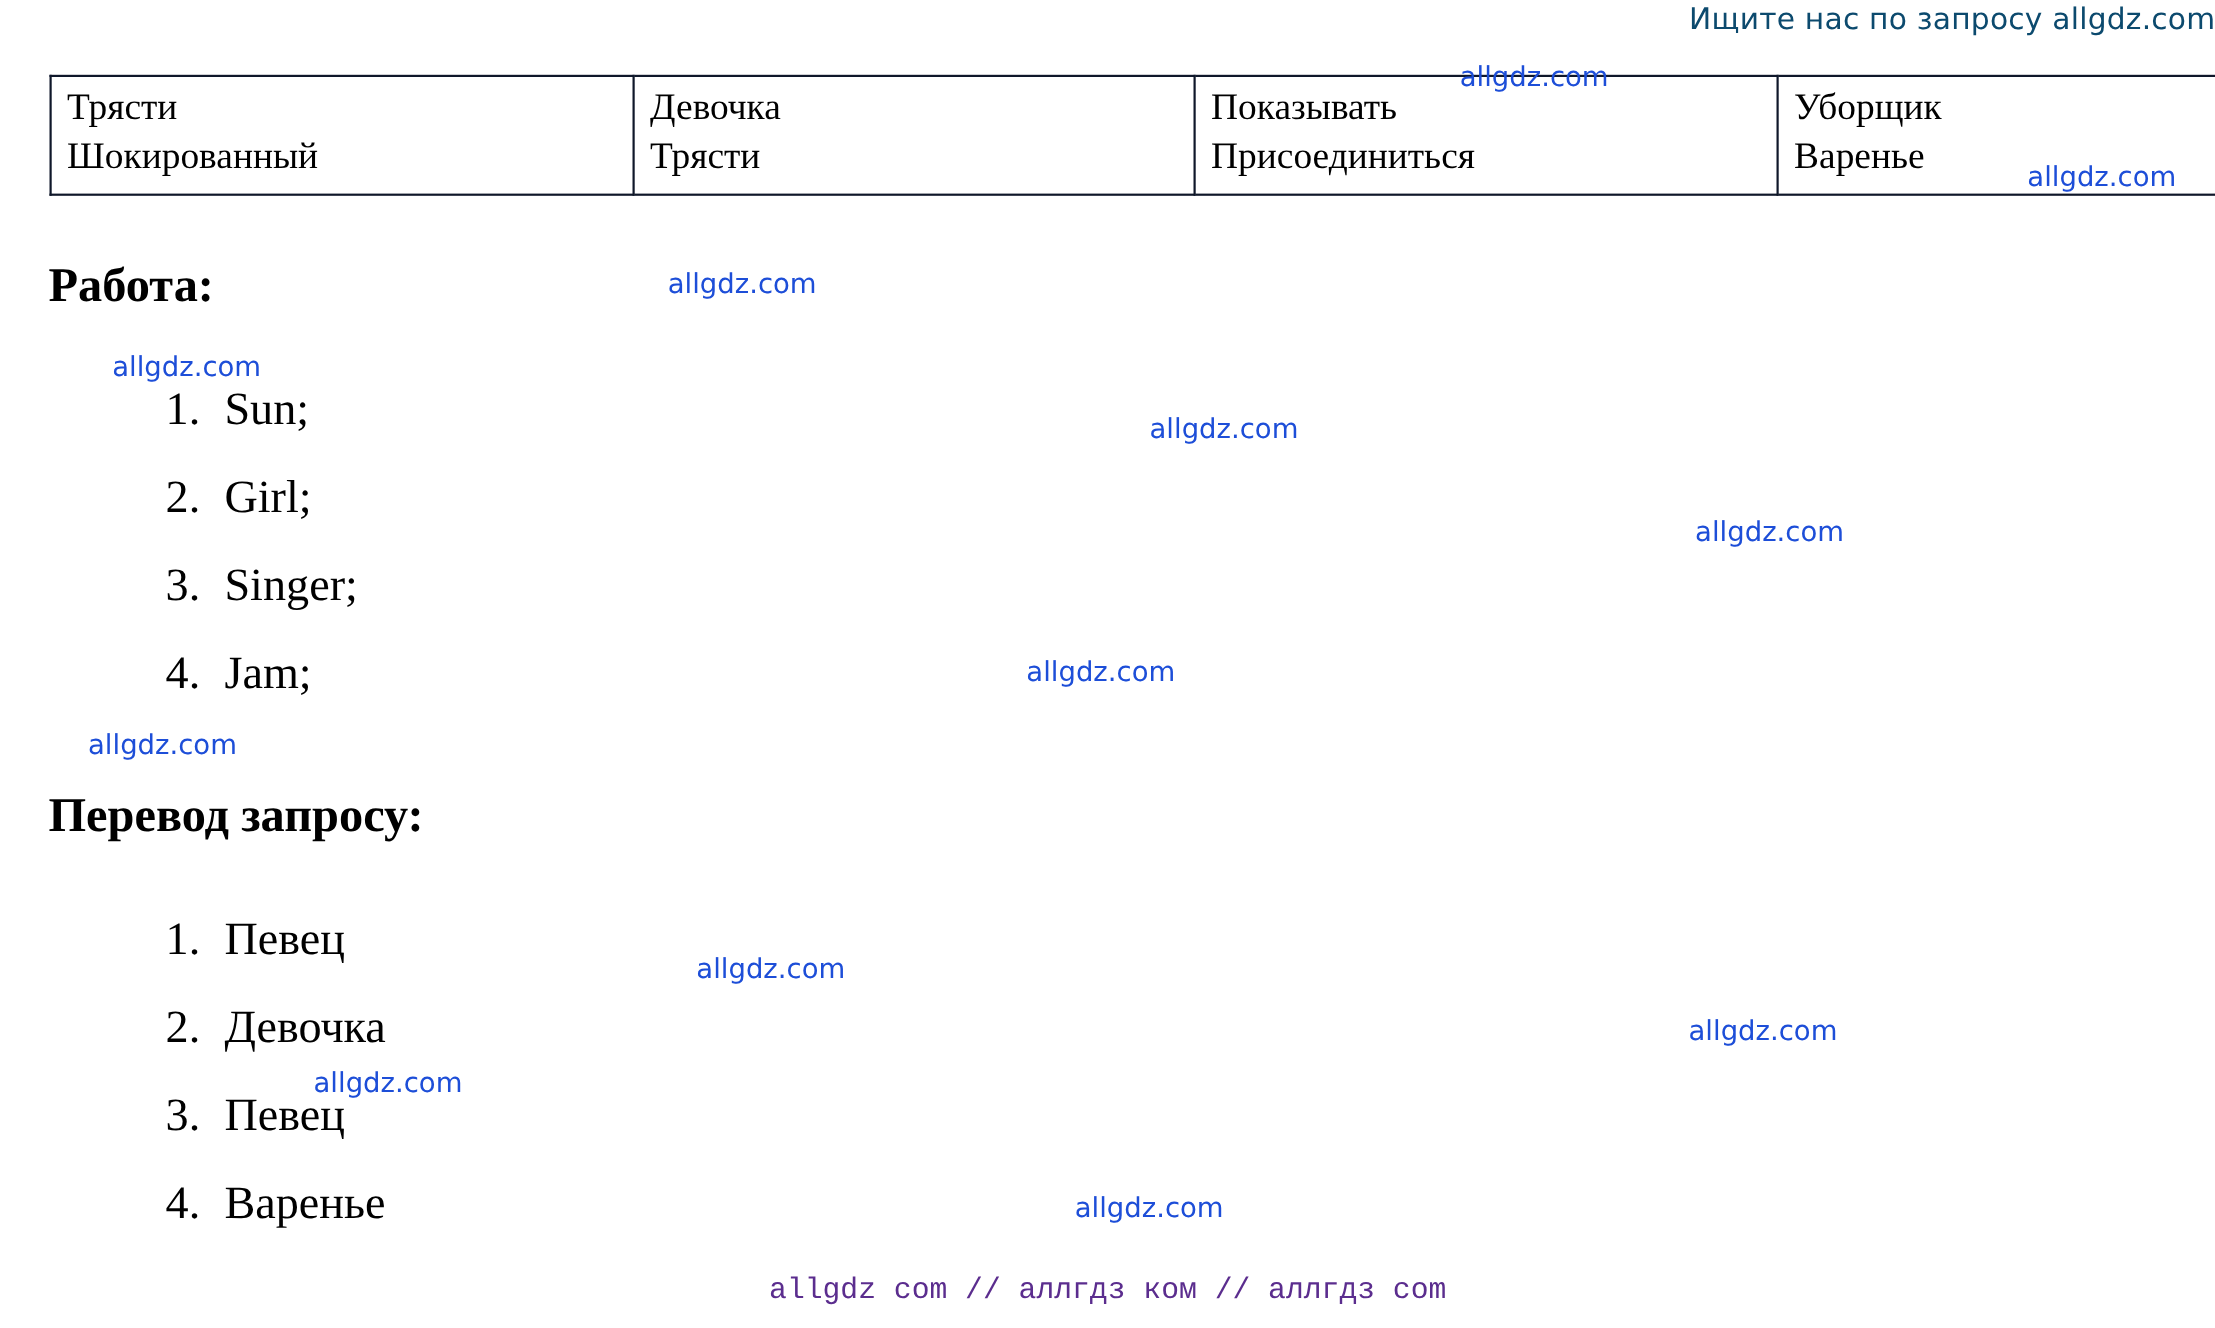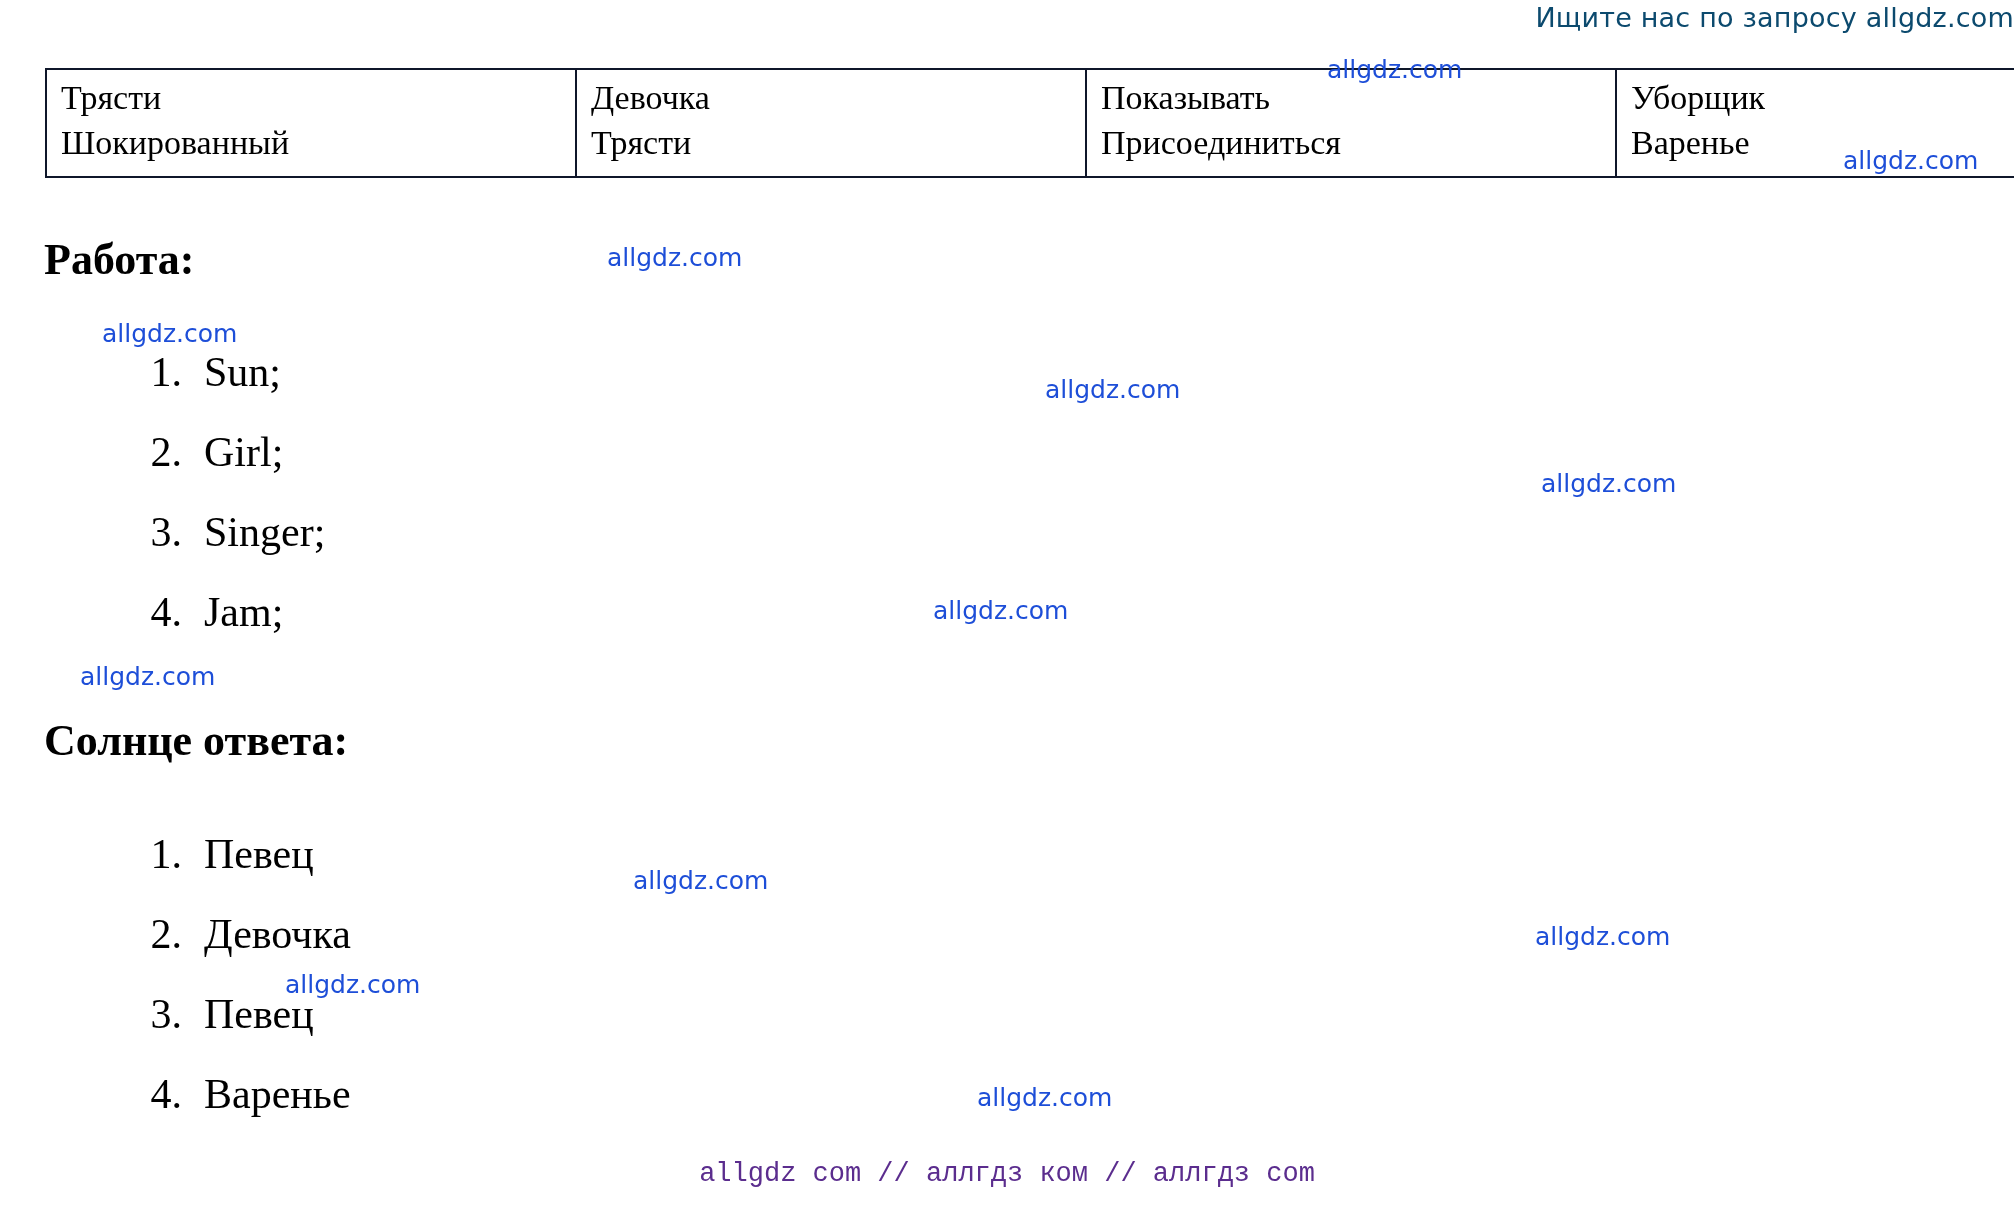--- a/index.html
+++ b/index.html
@@ -151,21 +151,21 @@
   <li>
     <span class="num">3.</span>
     <span class="txt">Singer;</span>
   </li>
   <li>
     <span class="num">4.</span>
     <span class="txt">Jam;</span>
   </li>
 </ol>
 
-<div class="heading" id="translation-heading">Солнце ответа:</div>
+<div class="heading" id="translation-heading">Перевод запросу:</div>
 <ol class="num-list" id="translation-list">
   <li>
     <span class="num">1.</span>
     <span class="txt">Певец</span>
   </li>
   <li>
     <span class="num">2.</span>
     <span class="txt">Девочка</span>
   </li>
   <li>

